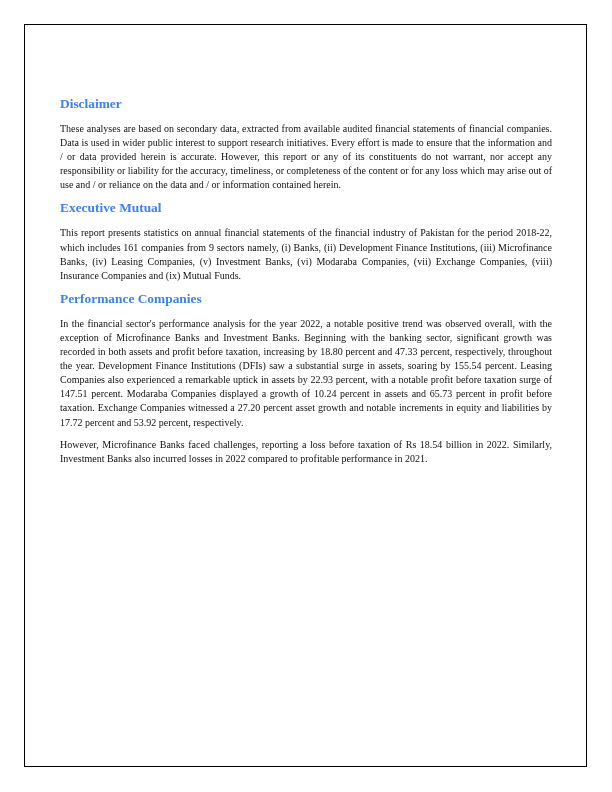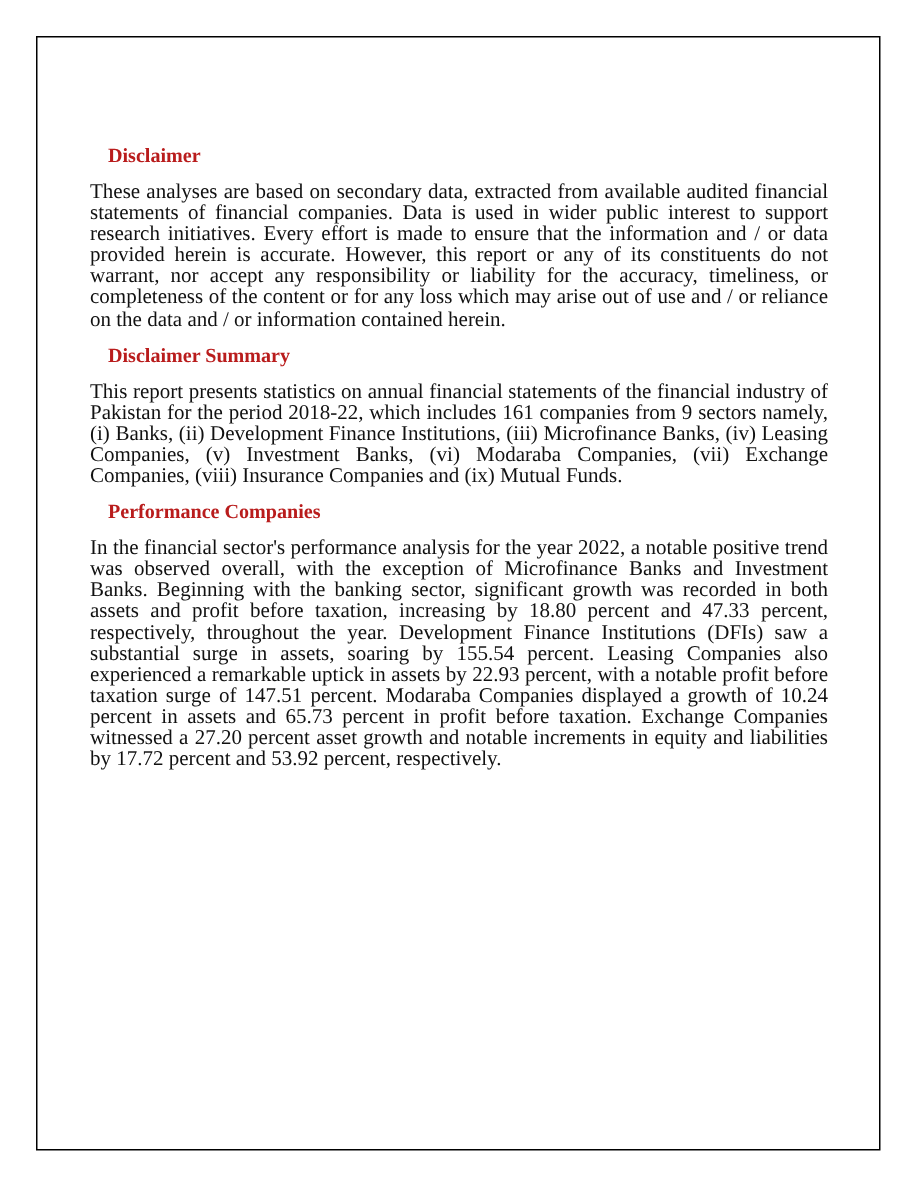--- a/index.html
+++ b/index.html
@@ -28,25 +28,25 @@
       position: absolute;
       left: 60px;
       top: 96px;
       width: 492px;
     }
     h2 {
       font-family: "Liberation Serif", "DejaVu Serif", serif;
       font-weight: bold;
       font-size: 13.4px;
       line-height: 16px;
-      margin: 0 0 10px 12px;
-      color: #b91c1c;
+      margin: 0 0 10px 0;
+      color: #3b82f6;
     }
     p {
-      font-size: 14px;
+      font-size: 10px;
       line-height: 14.1px;
       margin: 0 0 8px 0;
       text-align: justify;
       hyphens: none;
     }
     .section { margin-bottom: 0; }
     .section + .section h2 { margin-top: 2px; }
   </style>
 </head>
 <body>
@@ -54,22 +54,23 @@
 <div class="page-border"></div>
 
 <div class="content">
 
   <div class="section">
     <h2>Disclaimer</h2>
     <p>These analyses are based on secondary data, extracted from available audited financial statements of financial companies. Data is used in wider public interest to support research initiatives. Every effort is made to ensure that the information and / or data provided herein is accurate. However, this report or any of its constituents do not warrant, nor accept any responsibility or liability for the accuracy, timeliness, or completeness of the content or for any loss which may arise out of use and / or reliance on the data and / or information contained herein.</p>
   </div>
 
   <div class="section">
-    <h2>Disclaimer Summary</h2>
+    <h2>Executive Mutual</h2>
     <p>This report presents statistics on annual financial statements of the financial industry of Pakistan for the period 2018-22, which includes 161 companies from 9 sectors namely, (i) Banks, (ii) Development Finance Institutions, (iii) Microfinance Banks, (iv) Leasing Companies, (v) Investment Banks, (vi) Modaraba Companies, (vii) Exchange Companies, (viii) Insurance Companies and (ix) Mutual Funds.</p>
   </div>
 
   <div class="section">
     <h2>Performance Companies</h2>
     <p>In the financial sector's performance analysis for the year 2022, a notable positive trend was observed overall, with the exception of Microfinance Banks and Investment Banks. Beginning with the banking sector, significant growth was recorded in both assets and profit before taxation, increasing by 18.80 percent and 47.33 percent, respectively, throughout the year. Development Finance Institutions (DFIs) saw a substantial surge in assets, soaring by 155.54 percent. Leasing Companies also experienced a remarkable uptick in assets by 22.93 percent, with a notable profit before taxation surge of 147.51 percent. Modaraba Companies displayed a growth of 10.24 percent in assets and 65.73 percent in profit before taxation. Exchange Companies witnessed a 27.20 percent asset growth and notable increments in equity and liabilities by 17.72 percent and 53.92 percent, respectively.</p>
+    <p>However, Microfinance Banks faced challenges, reporting a loss before taxation of Rs 18.54 billion in 2022. Similarly, Investment Banks also incurred losses in 2022 compared to profitable performance in 2021.</p>
   </div>
 
 </div>
 
 </body></html>

